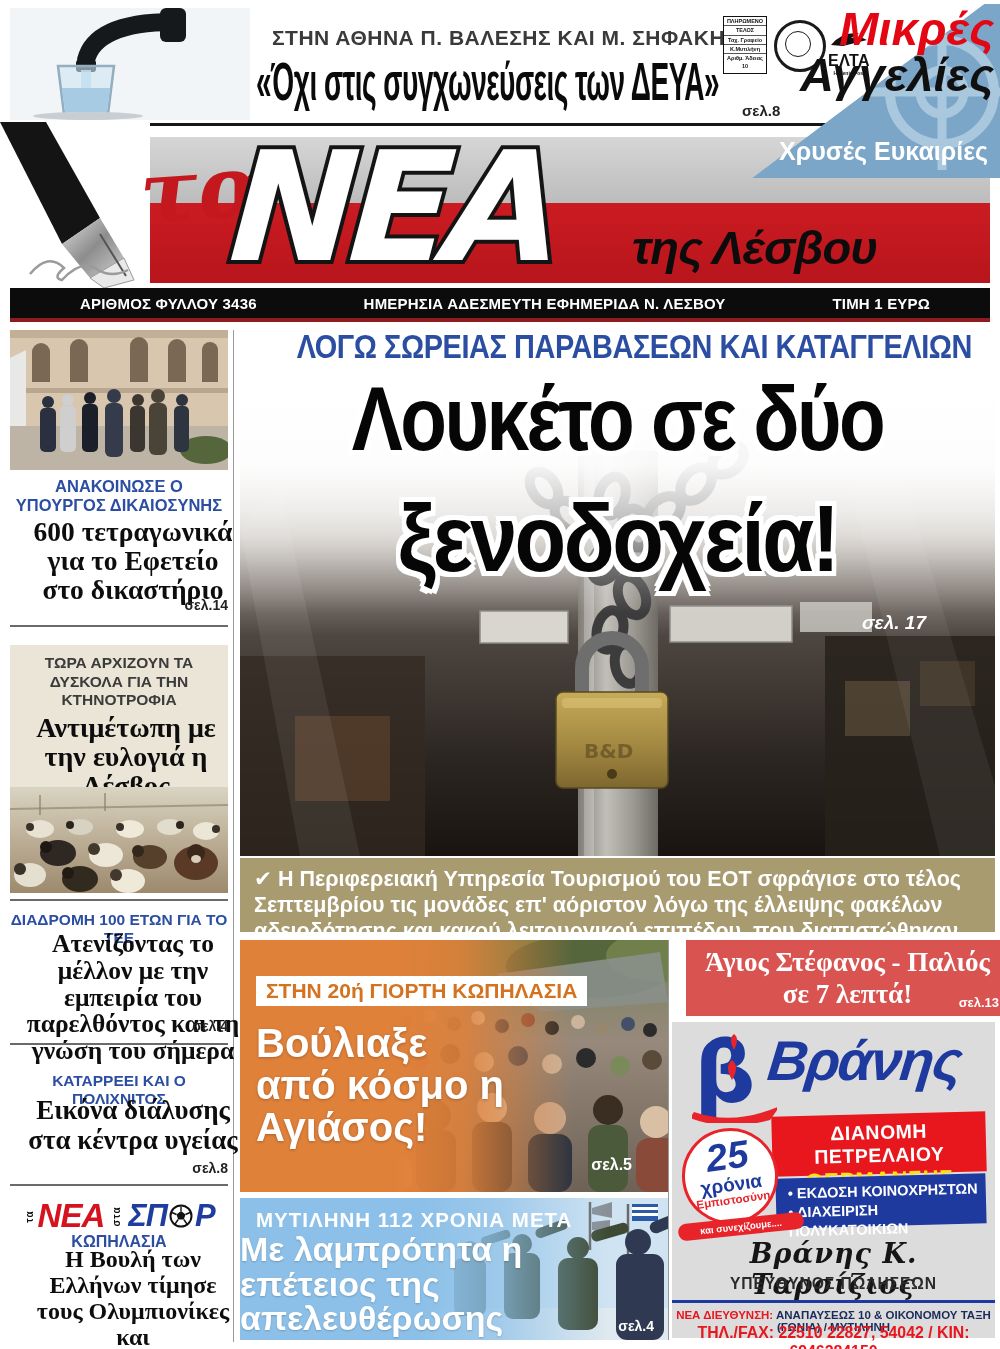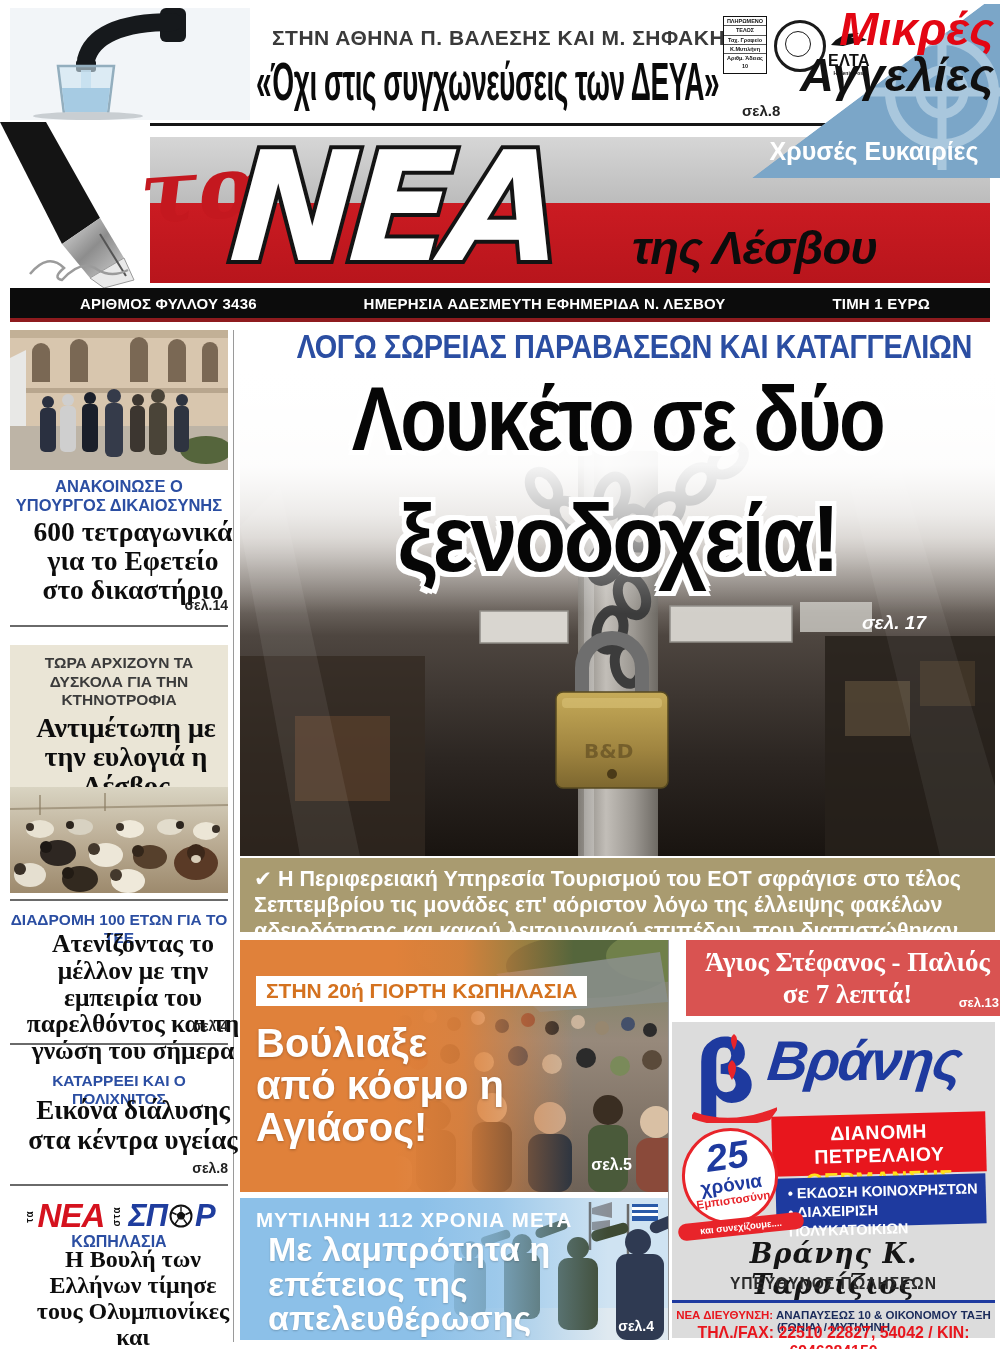--- a/index.html
+++ b/index.html
@@ -26,21 +26,21 @@
   .round-stamp{left:774px;top:20px;width:46px;height:46px;border:3px solid #1a1a1a;border-radius:50%;z-index:5;}
   .round-stamp::after{content:"";position:absolute;left:8px;top:8px;width:24px;height:24px;
       border:1.5px solid #1a1a1a;border-radius:50%;}
   .elta{left:828px;top:30px;z-index:5;text-align:center;color:#111;}
   .elta .t{font-size:16px;font-weight:900;letter-spacing:.5px;}
   .elta .s{font-size:5px;font-weight:700;}
   .classifieds{right:6px;top:6px;width:200px;text-align:right;font-style:italic;line-height:.98;z-index:6;}
   .classifieds .l1{font-size:47px;font-weight:900;color:#e30613;}
   .classifieds .l2{font-size:47px;font-weight:900;color:#101010;}
   .blue-triangle{left:752px;top:4px;width:248px;height:174px;z-index:4;}
-  .classifieds-sub{left:760px;top:137px;width:228px;text-align:center;color:#fff;font-size:25px;
+  .classifieds-sub{left:760px;top:137px;width:228px;text-align:right;color:#fff;font-size:25px;
       font-weight:700;z-index:6;padding-right:4px;}
 
   
   .band-gray{left:18px;top:137px;width:972px;height:66px;background:linear-gradient(#d6d6d6,#bcbcbc);z-index:1;}
   .band-red{left:18px;top:203px;width:972px;height:80px;background:linear-gradient(#cb1b22,#b8151c);z-index:1;}
   .pen-photo{left:0px;top:122px;width:150px;height:172px;background:#fff;z-index:2;}
   .masthead-ta{left:140px;top:146px;font-family:"DejaVu Serif","Liberation Serif",serif;
       font-size:86px;font-weight:700;font-style:italic;color:#c4181f;z-index:3;line-height:1;
       transform:rotate(-4deg);}
   .masthead-nea{left:210px;top:112px;z-index:3;}
@@ -140,21 +140,21 @@
   .ad-address{position:absolute;left:0;top:287px;width:100%;text-align:center;font-size:11.5px;font-weight:700;}
   .ad-address .lbl{color:#e8161d;}
   .ad-address .val{color:#1a2a5a;}
   .ad-phone{position:absolute;left:0;top:301px;width:100%;text-align:center;font-size:16.5px;font-weight:800;
       color:#e8161d;transform:scaleX(.96);}
 
   .anniv{left:240px;top:1198px;width:428px;height:142px;overflow:hidden;}
   .anniv .grad{position:absolute;inset:0;
       background:linear-gradient(90deg,#8cc0e8 0%,#8cc0e8 42%,rgba(140,192,232,.75) 60%,rgba(140,192,232,0) 86%);}
   .anniv-kicker{position:absolute;left:16px;top:10px;color:#fff;font-size:20.5px;font-weight:700;letter-spacing:1px;}
-  .anniv-head{position:absolute;left:28px;top:34px;width:310px;color:#fff;font-size:34px;font-weight:800;
+  .anniv-head{position:absolute;left:0;top:34px;width:310px;color:#fff;font-size:34px;font-weight:800;
       line-height:1.02;text-shadow:0 1px 2px rgba(0,0,0,.2);}
   .anniv-ref{position:absolute;right:14px;bottom:6px;color:#fff;font-size:14px;font-weight:700;}
 </style>
 </head>
 <body>
 
 <div class="abs tap-photo">
   <svg width="240" height="112" viewBox="0 0 240 112">
     <rect width="240" height="112" fill="#f2f5f8"></rect>
     <rect x="150" y="0" width="26" height="34" rx="6" fill="#16191c"></rect>

